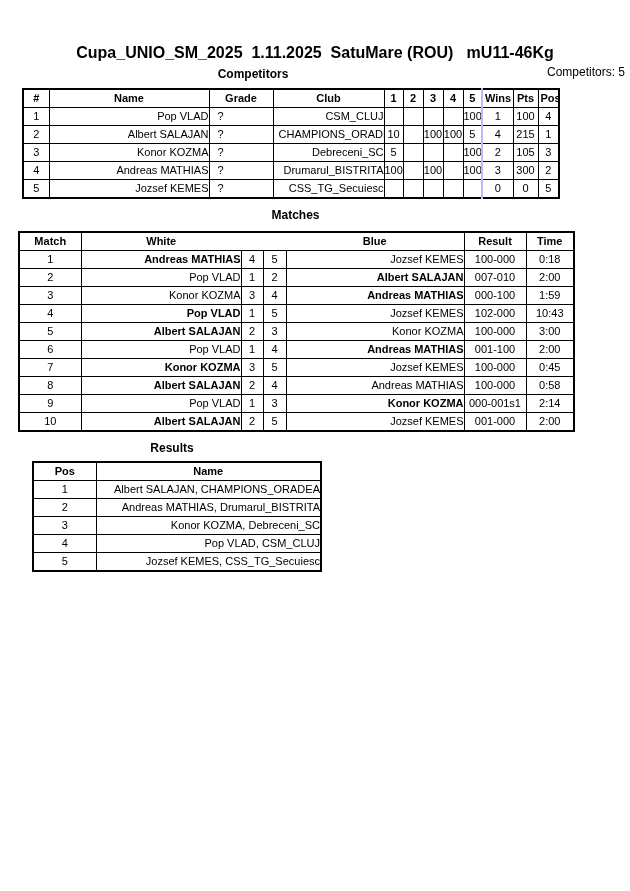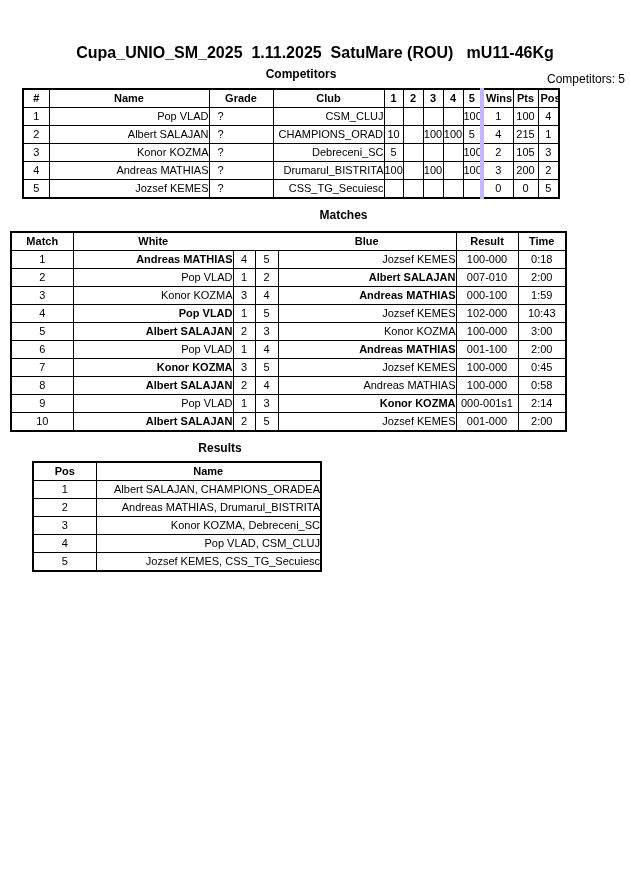--- a/index.html
+++ b/index.html
@@ -4,46 +4,46 @@
 <style>
   html,body { margin:0; padding:0; }
   body {
     width:630px; height:891px; background:#ffffff; color:#000000;
     font-family:"Liberation Sans", sans-serif; position:relative; overflow:hidden;
   }
   .page-title {
     position:absolute; top:44px; left:0; width:630px;
     text-align:center; font-weight:bold; font-size:16px; white-space:pre;
   }
-  .sec-heading { position:absolute; font-weight:bold; font-size:12px; text-align:center;padding-left:48px; }
+  .sec-heading { position:absolute; font-weight:bold; font-size:12px; text-align:center; }
   .competitors-heading { top:67px; left:0; width:506px; }
   .matches-heading { top:208px; left:18px; width:555px; }
   .results-heading { top:441px; left:28px; width:288px; }
-  .count-label { position:absolute; top:72px; right:5px; font-size:12px; }
+  .count-label { position:absolute; top:65px; right:5px; font-size:12px; }
 
   table {
     position:absolute; border-collapse:collapse; table-layout:fixed;
     font-size:11px; background:#ffffff; border:2px solid #000;
   }
   th, td {
     border:1px solid #000; height:17px; line-height:17px;
     padding:0 2px; overflow:hidden; white-space:nowrap; vertical-align:middle;
   }
   th { font-weight:bold; text-align:center; }
   td.c { text-align:center; padding:0; }
   td.l { text-align:right; padding:0 0 0 5px; }
   td.grade { text-align:left; padding:0 0 0 8px; }
-  .thick-l { border-left:4px solid #c4b5fd; }
+  .thick-l { border-left:2px solid #c4b5fd; }
   .win { font-weight:bold; }
   th.nob { border-left:none; border-right:none; }
   th.nobr { border-right:none;text-align:center; }
   th.nobl { border-left:none; }
 
   .competitors-table { left:22px; top:88px; width:536px; }
-  .matches-table { left:10px; top:231px; width:555px; }
+  .matches-table { left:18px; top:231px; width:555px; }
   .results-table { left:32px; top:461px; width:288px; }
 </style>
 </head>
 <body>
 
 <div class="page-title">Cupa_UNIO_SM_2025  1.11.2025  SatuMare (ROU)   mU11-46Kg</div>
 <div class="sec-heading competitors-heading">Competitors</div>
 <div class="count-label">Competitors: 5</div>
 
 <table class="competitors-table">
@@ -122,21 +122,21 @@
     <td class="c">4</td>
     <td class="l">Andreas MATHIAS</td>
     <td class="grade">?</td>
     <td class="l">Drumarul_BISTRITA</td>
     <td class="c">100</td>
     <td class="c"></td>
     <td class="c">100</td>
     <td class="c"></td>
     <td class="c">100</td>
     <td class="c thick-l">3</td>
-    <td class="c">200</td>
+    <td class="c">300</td>
     <td class="c">2</td>
   </tr>
   <tr>
     <td class="c">5</td>
     <td class="l">Jozsef KEMES</td>
     <td class="grade">?</td>
     <td class="l">CSS_TG_Secuiesc</td>
     <td class="c"></td>
     <td class="c"></td>
     <td class="c"></td>

